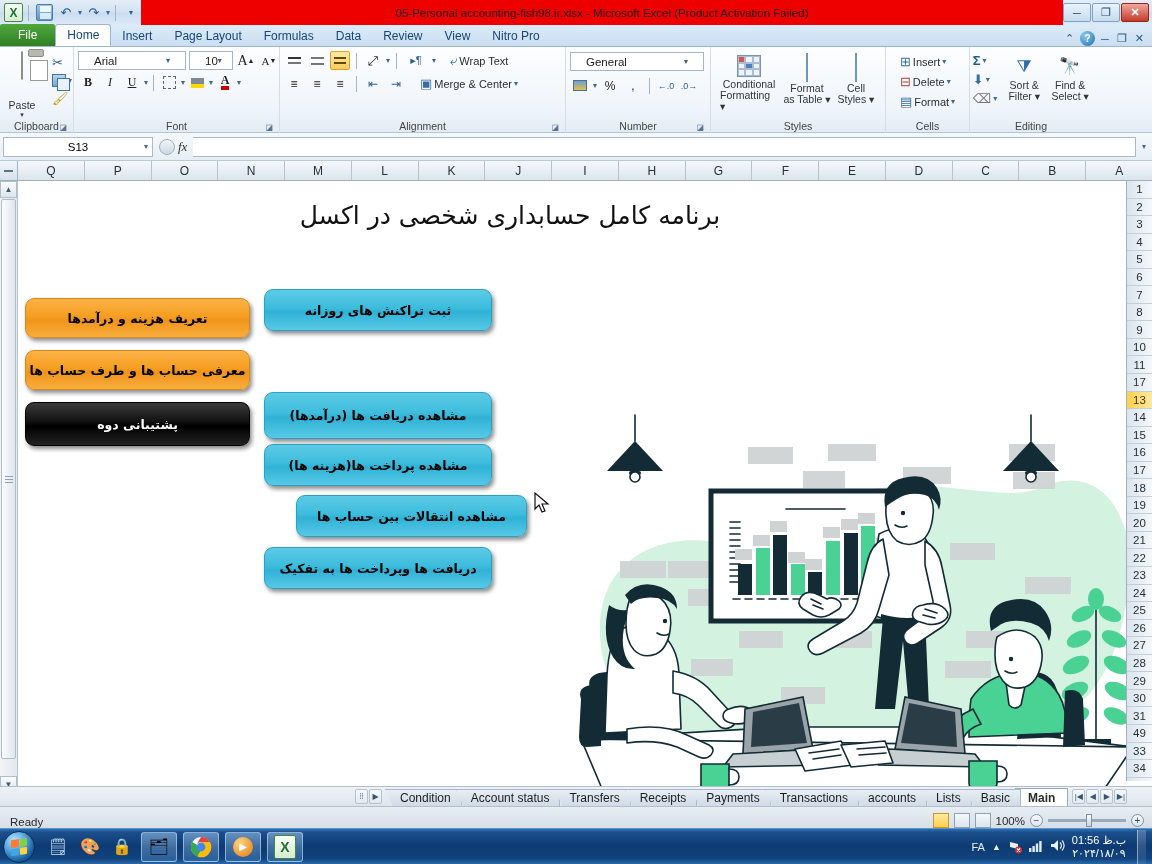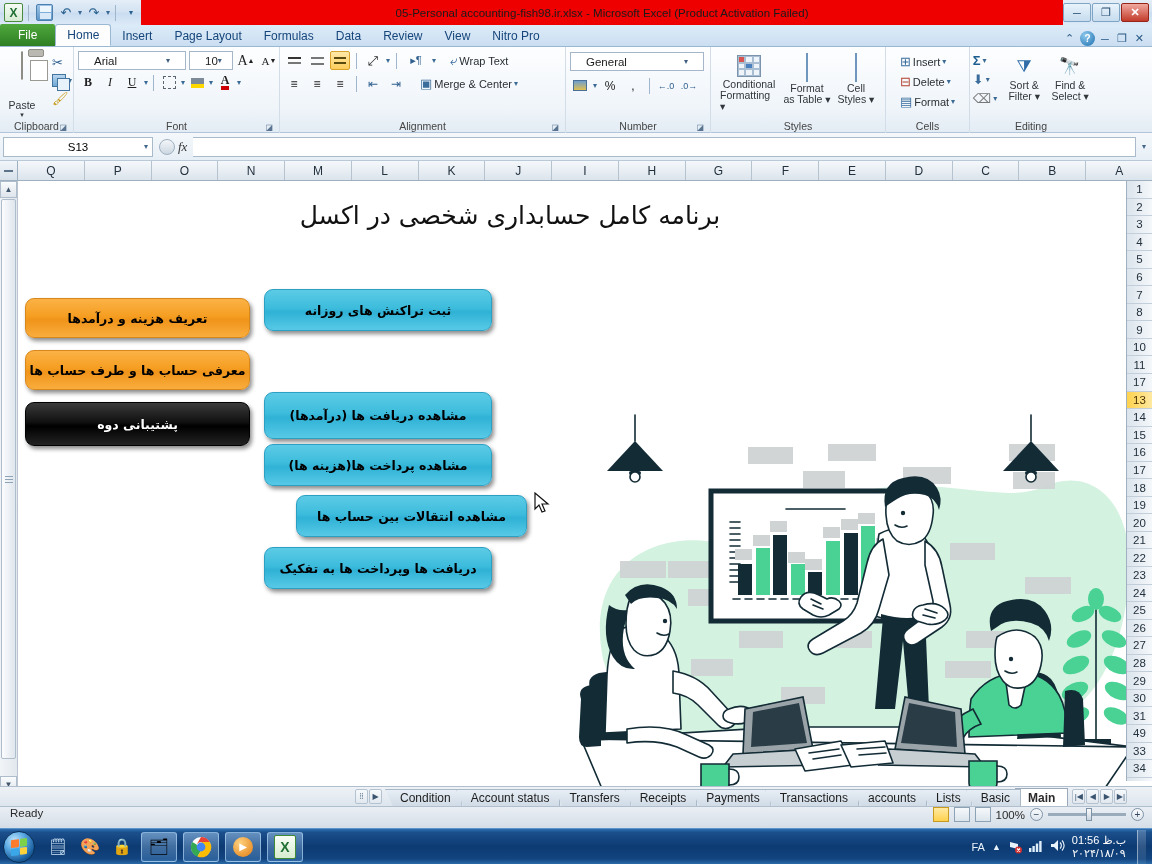--- a/index.html
+++ b/index.html
@@ -220,21 +220,21 @@
   .stab.active{
     background:#fff; color:#2b2b2b; font-weight:bold; border-color:#9aaabb; height:19px;
     clip-path:none; padding:0 12px; margin-right:0;
   }
   .tabnav-right{ display:flex;align-items:center;gap:1px; padding:0 4px;}
 
   
   .statusbar{
     position:absolute; left:0; top:806px; width:1152px; height:22px;
     background:linear-gradient(180deg,#e9eef4,#d5dee7);
-    border-top:1px solid #b0bfcd; display:flex; align-items:flex-start;
+    border-top:1px solid #b0bfcd; display:flex; align-items:flex-end;
     font-size:11.5px; color:#2a2a2a;
   }
   .sb-ready{ padding-left:10px; }
   .sb-right{ margin-left:auto; display:flex; align-items:center; gap:5px; padding-right:8px;}
   .viewbtn{ width:16px;height:15px;border:1px solid #8ea2b5; background:linear-gradient(180deg,#f6f9fb,#dbe4ec);}
   .viewbtn.on{ background:linear-gradient(180deg,#ffe9a2,#ffd24d); border-color:#c99a20;}
   .zoomslider{ display:flex; align-items:center; gap:0; }
   .zs-minus,.zs-plus{ width:13px;height:13px;border-radius:50%;border:1px solid #7f93a7;
     background:linear-gradient(180deg,#f8fafc,#dde5ed); display:flex;align-items:center;justify-content:center;
     font-size:10px; color:#33485e; line-height:1;}

